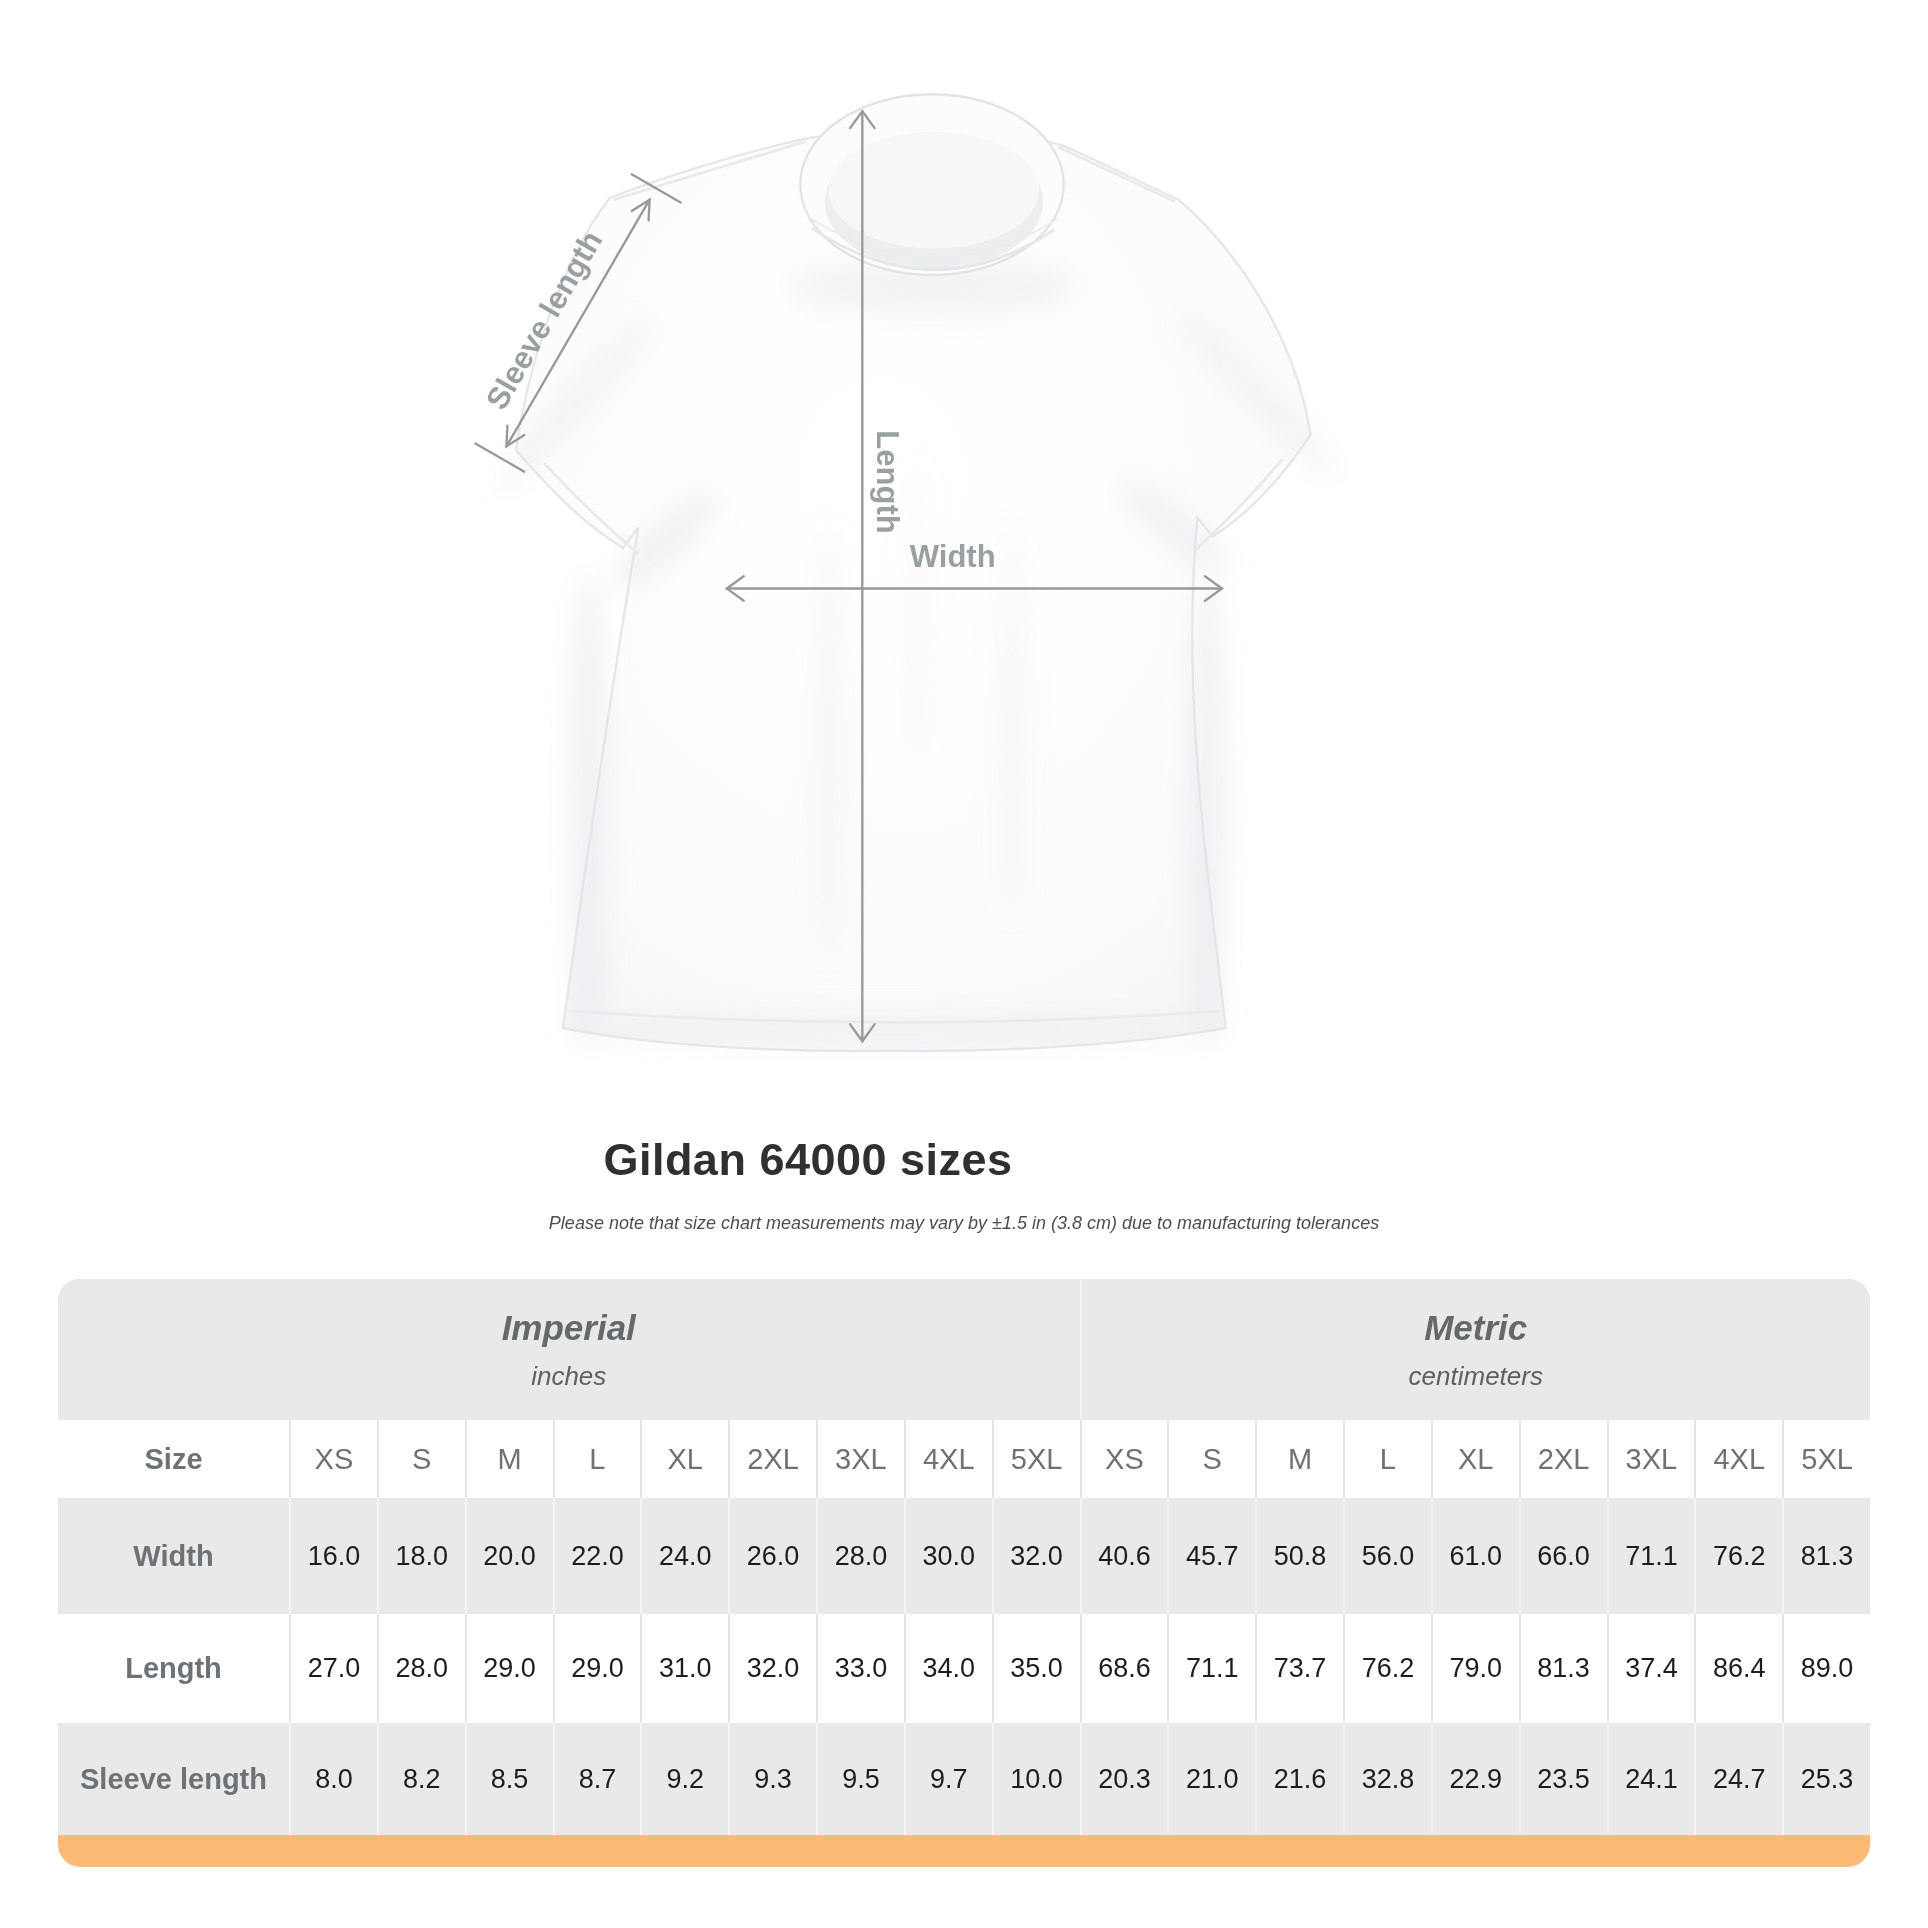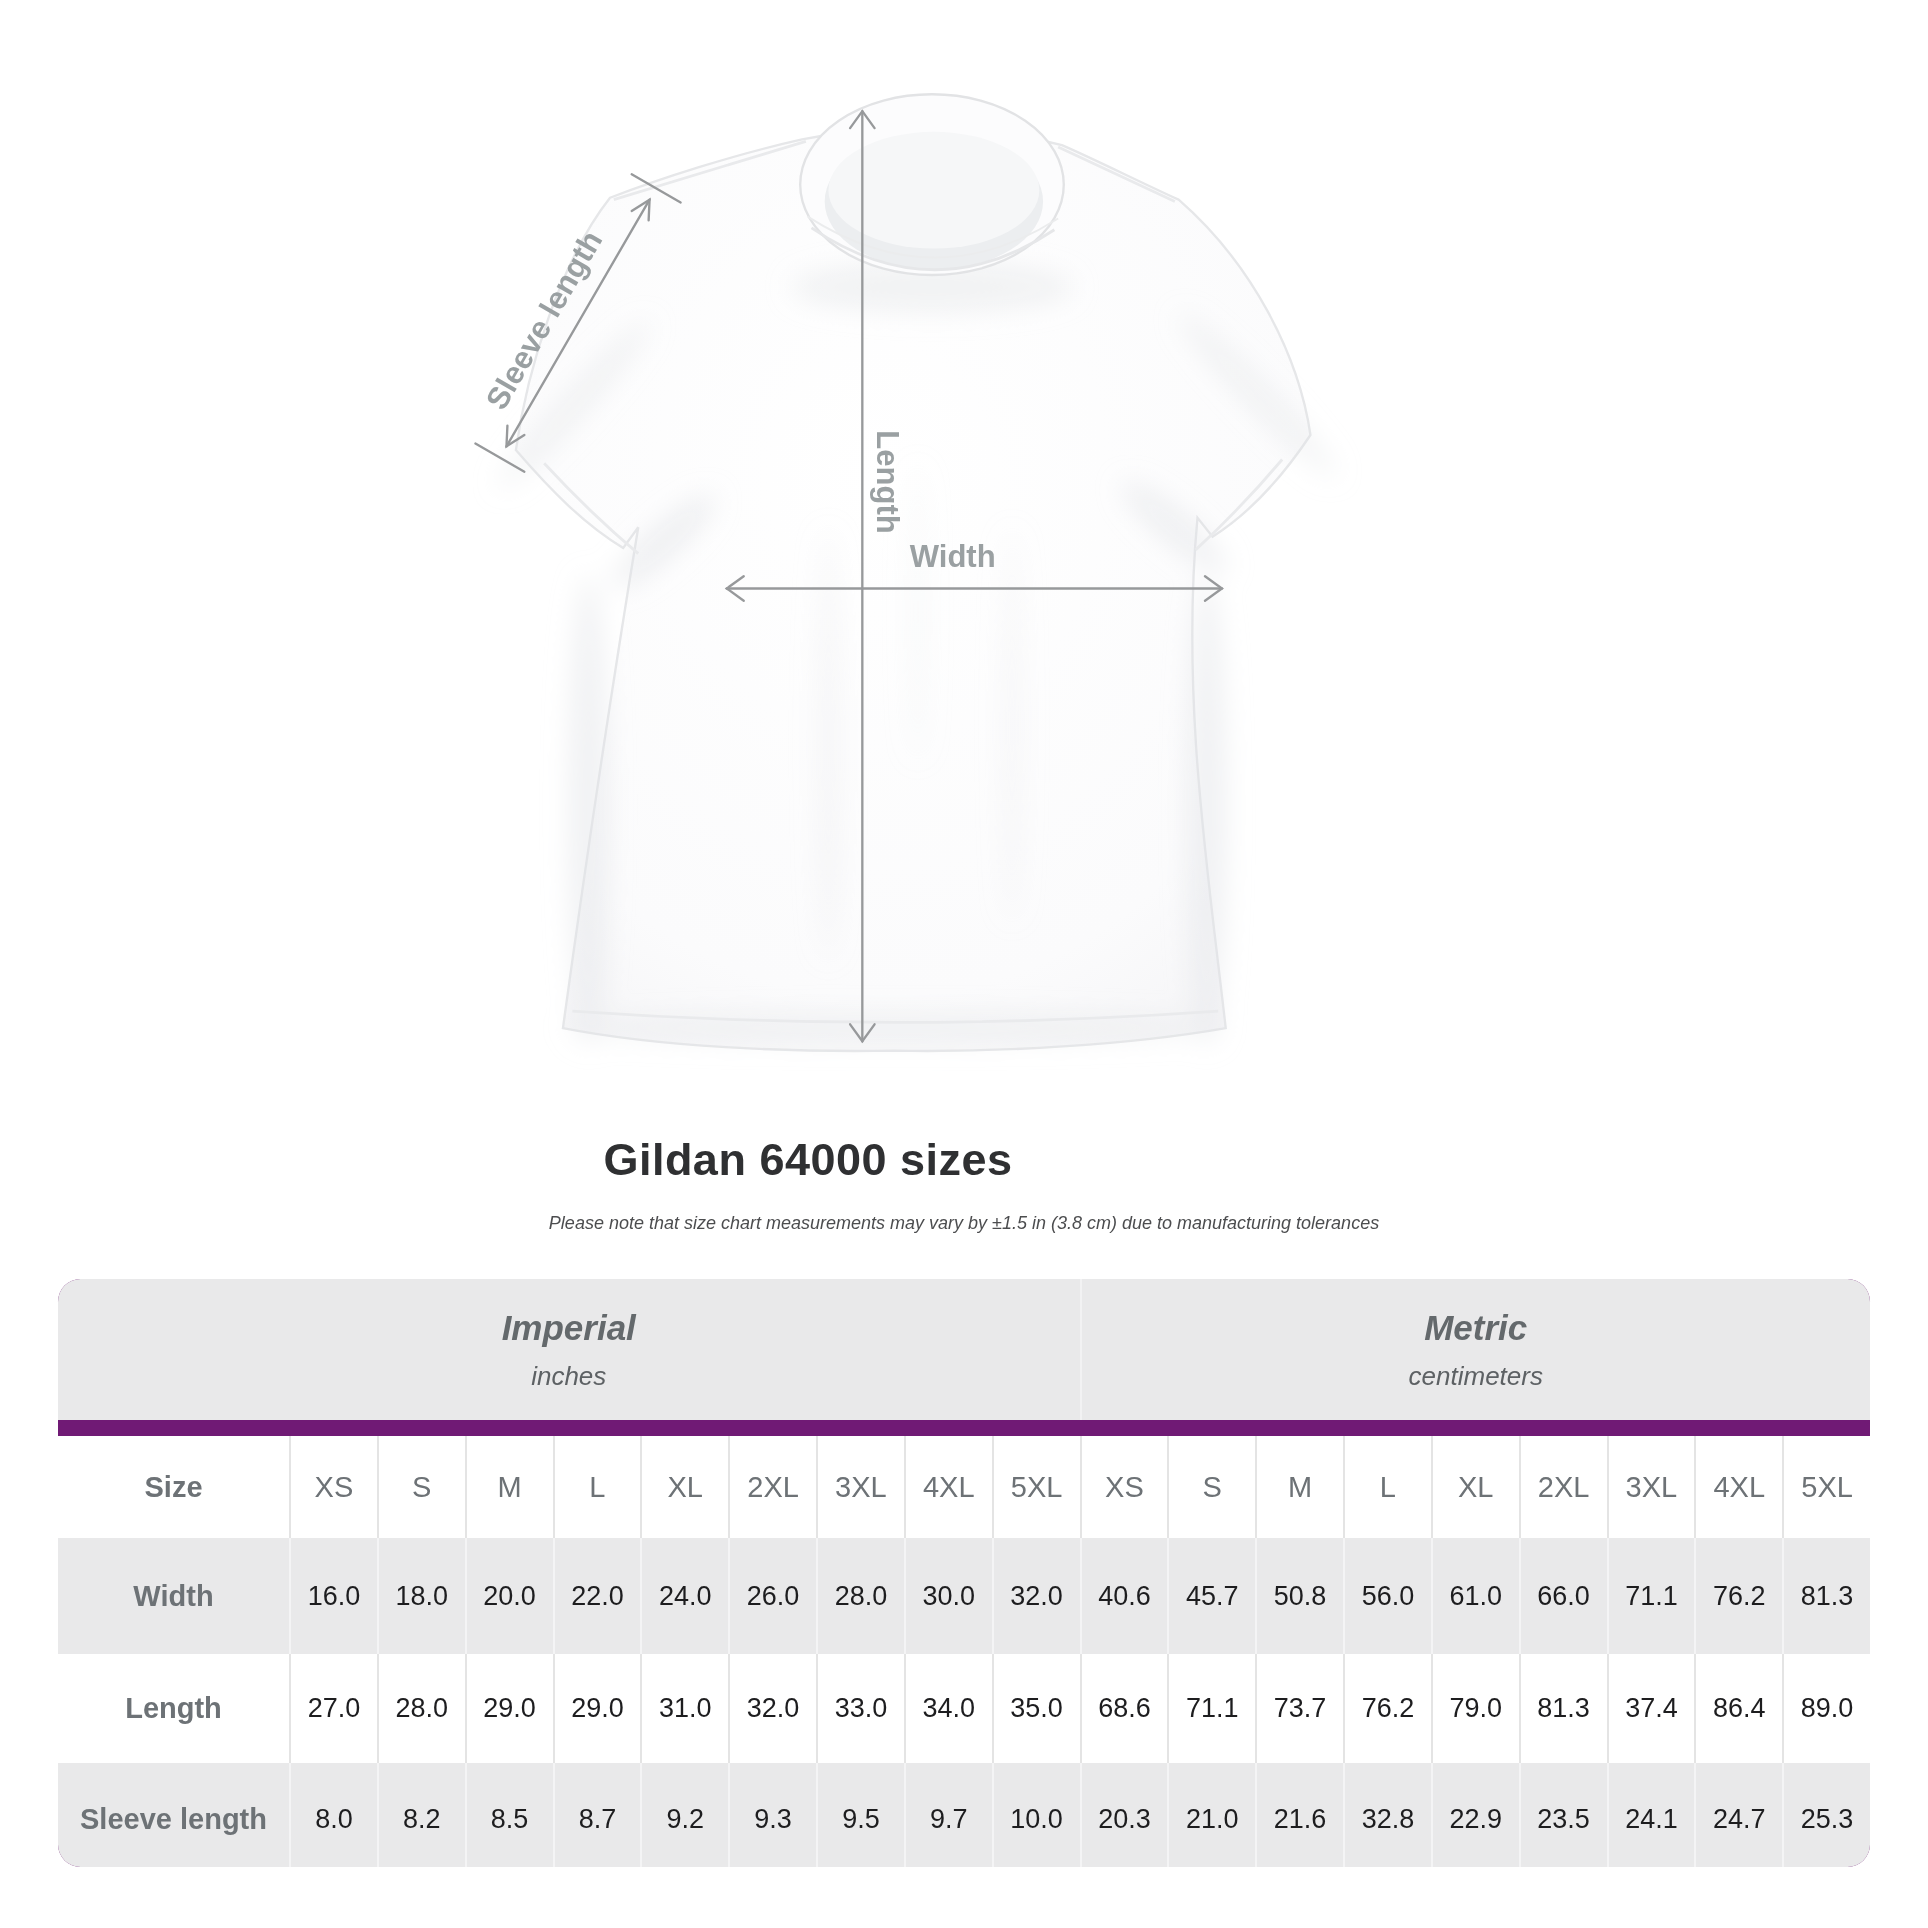--- a/index.html
+++ b/index.html
@@ -10,26 +10,26 @@
   .shirt-svg{position:absolute;left:0;top:0;width:1928px;height:1111px;}
 
   
   .page-title{position:absolute;left:0;top:1134px;width:1616px;text-align:center;
     font-size:45px;font-weight:bold;color:#2f3032;letter-spacing:0.5px;}
   .page-subtitle{position:absolute;left:0;top:1213px;width:1928px;text-align:center;
     font-size:18px;font-style:italic;color:#4c4d4f;}
 
   
   .size-table{position:absolute;left:58px;top:1279px;width:1812px;height:588px;
-    border-radius:22.6px;overflow:hidden;background:#701a75;}
+    border-radius:22.6px;overflow:hidden;background:#fdba74;}
   .t-row{display:grid;grid-template-columns:231px repeat(18,1fr);align-items:center;}
   .gray-row{background:#e9e9ea;}
   .white-row{background:#ffffff;}
   .unit-row{height:141px;grid-template-columns:231px repeat(18,1fr);}
-  .size-row{height:102px;margin-top:16px;}
+  .size-row{height:78px;}
   .row-0{height:116px;}
   .row-1{height:109px;}
   .row-2{height:112px;}
   .cell{height:100%;display:flex;flex-direction:column;align-items:center;justify-content:center;
     text-align:center;}
   .val{font-size:27px;color:#1d1d1f;border-left:2.8px solid transparent;}
   .head{font-size:29px;font-weight:normal;color:#6d7276;border-left:2.8px solid transparent;}
   .white-row .val,.white-row .head{border-left-color:#e4e4e4;}
   .gray-row .val,.gray-row .head{border-left-color:#f4f4f5;}
   .lab{font-size:29px;font-weight:bold;color:#6d7276;border-left:none;}

